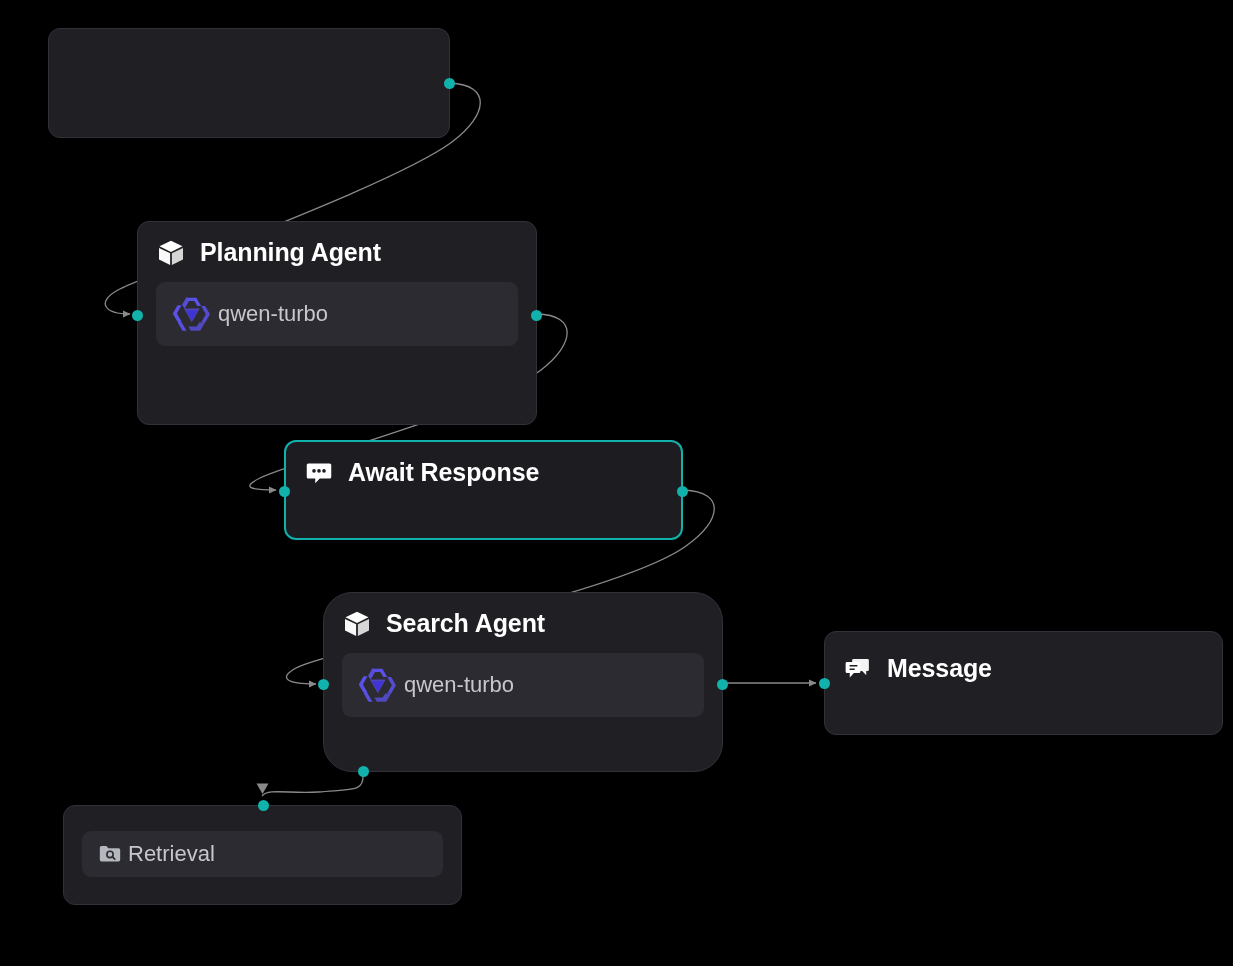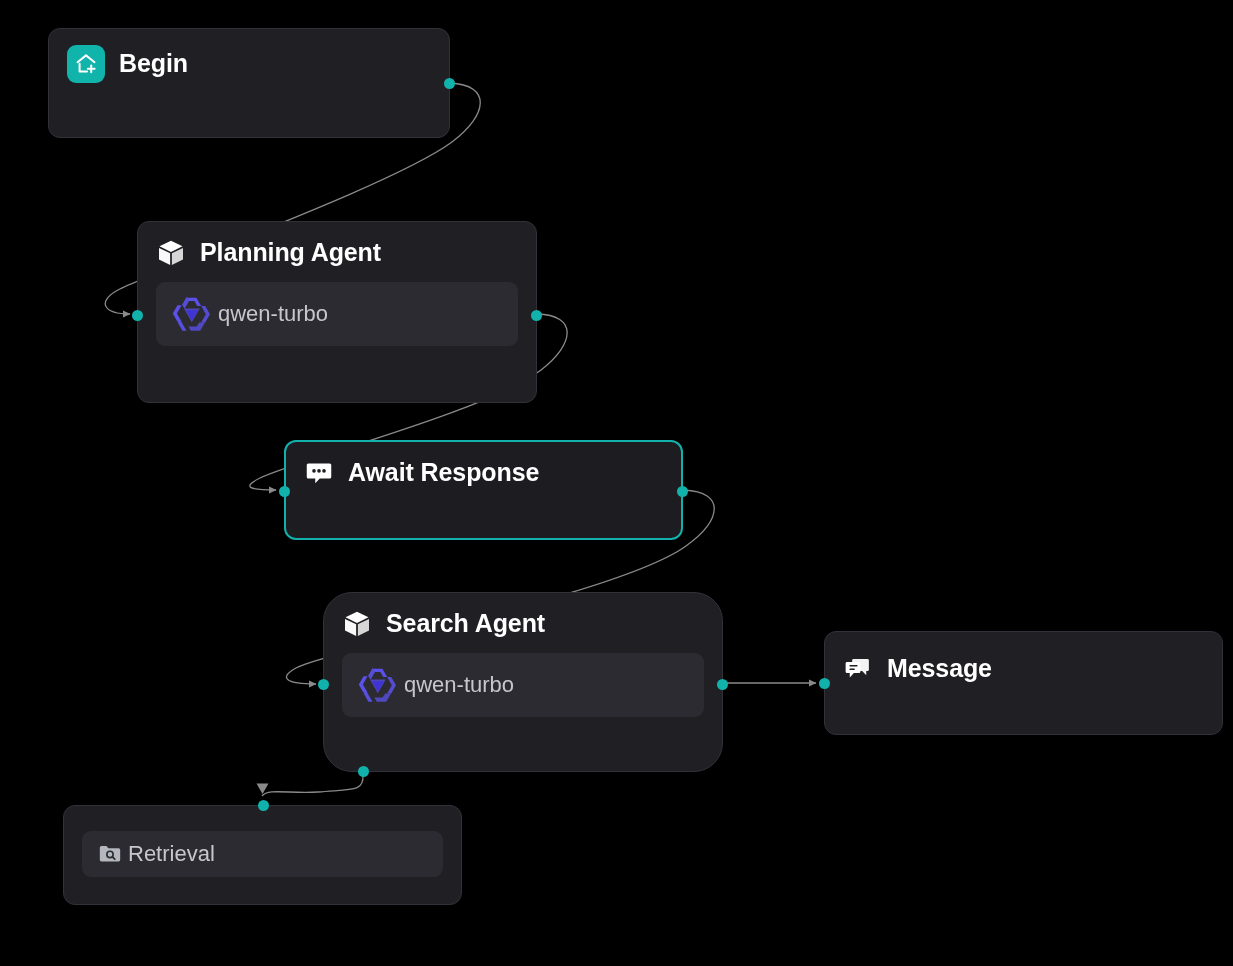--- a/index.html
+++ b/index.html
@@ -140,35 +140,24 @@
 
     <path d="M684,490 C726,492 722,520 686,546 C620,594 330,650 296,668 C278,678 286,684 316,684" fill="none" stroke="#8a8a8a" stroke-width="1.3" marker-end="url(#arrow)"></path>
 
     <path d="M725,683 L816,683" fill="none" stroke="#8a8a8a" stroke-width="1.3" marker-end="url(#arrow)"></path>
 
     <path d="M363,775 C364,792 352,789 318,792 C290,794 268,788 262,796" fill="none" stroke="#8a8a8a" stroke-width="1.3"></path>
     <path d="M256.5,783.5 L268.5,783.5 L262.5,794 Z" fill="#8a8a8a"></path>
   </svg>
 
   <div class="node" style="left:48px; top:28px; width:402px; height:110px;">
-    <div class="node-head">
-      <span class="begin-icon-wrap">
-        <svg width="24" height="24" viewBox="0 0 24 24" fill="none" stroke="#ffffff" stroke-width="2" stroke-linecap="round" stroke-linejoin="round">
-          <path d="M3.5 10.2 L12 3.4 L20.5 10.2"></path>
-          <path d="M5.6 11.8 V19.4 H13"></path>
-          <path d="M17.2 13.4 V20.2"></path>
-          <path d="M13.8 16.8 H20.6"></path>
-        </svg>
-      </span>
-      <span class="node-title">Begin</span>
-    </div>
     <span class="handle" style="right:-6px; top:49px;"></span>
   </div>
 
-  <div class="node" style="left:137px; top:221px; width:400px; height:182px;">
+  <div class="node" style="left:137px; top:221px; width:400px; height:204px;">
     <div class="node-head">
       <span class="node-icon">
         <svg width="30" height="30" viewBox="0 0 24 24" fill="#ffffff">
           <path d="M12 2.2 L21.2 6.6 L12 11.1 L2.8 6.6 Z"></path>
           <path d="M2.4 7.9 L11.3 12.2 L11.3 21.6 L2.4 17.2 Z" opacity="0.97"></path>
           <path d="M12.7 12.2 L21.6 7.9 L21.6 17.2 L12.7 21.6 Z" opacity="0.82"></path>
         </svg>
       </span>
       <span class="node-title">Planning Agent</span>
     </div>

